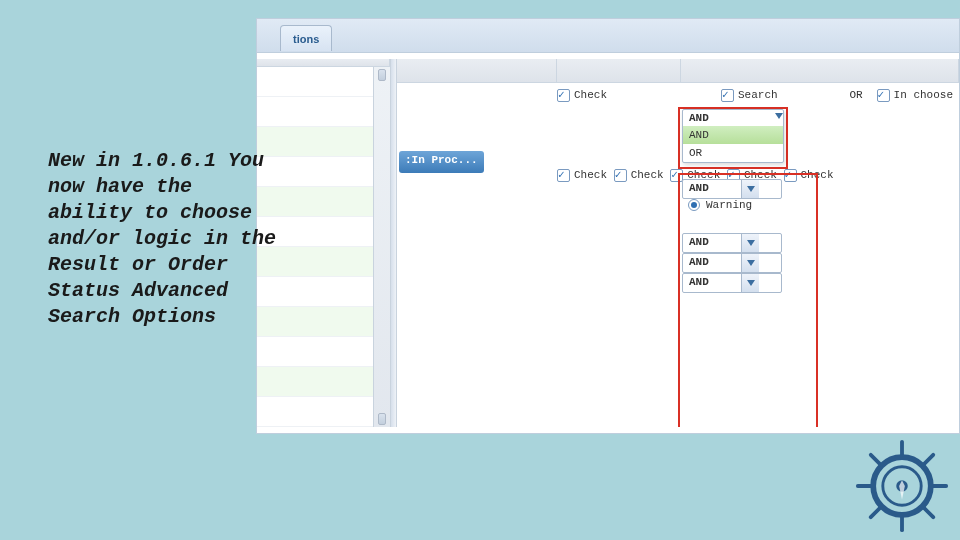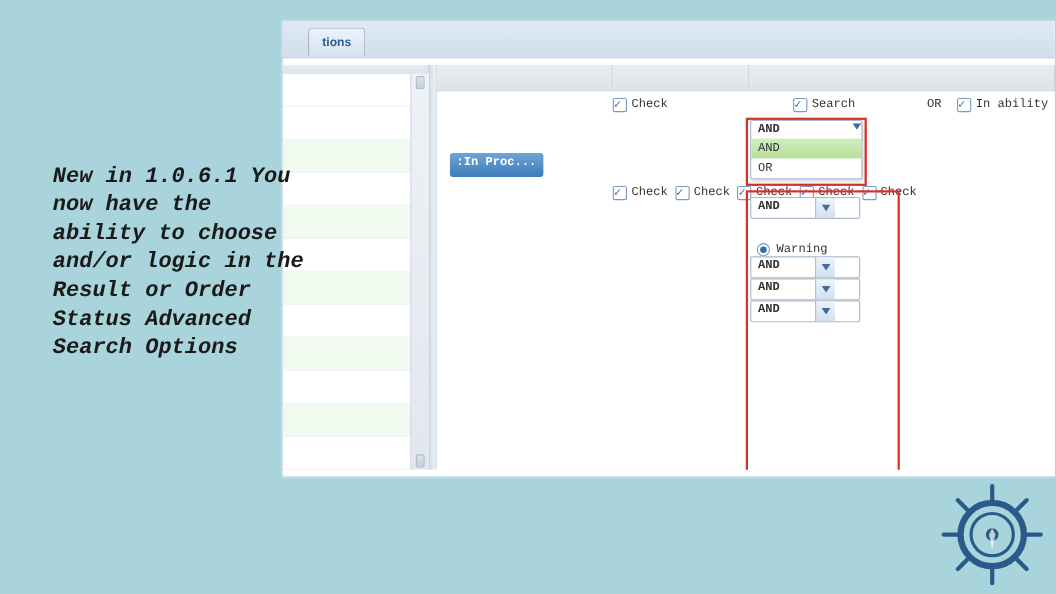--- a/index.html
+++ b/index.html
@@ -178,21 +178,21 @@
     border-left:1px solid #a8b9cd;
     display:flex; align-items:center; justify-content:center;
   }
   .arrow svg { width:8px; height:6px; }
   .red-box {
     position:absolute;
     border:2px solid #d93025;
     pointer-events:none;
     z-index:10;
   }
-  .status-item { height:34px; display:flex; align-items:flex-end; padding:0 6px; }
+  .status-item { height:34px; display:flex; align-items:flex-start; padding:0 6px; }
   .open-combo {
     position:absolute;
     left:285px; top:26px;
     width:102px;
     border:1px solid #a8b9cd;
     border-radius:2px;
     background:#fff;
     z-index:15;
     box-shadow: 1px 2px 4px rgba(0,0,0,0.15);
   }
@@ -208,31 +208,30 @@
   }
   .check-col { position:absolute; left:160px; top:0; }
   .check-col .chk { height:68px; }
   .top-row {
     position:absolute; left:160px; top:-2px; right:6px;
     display:flex; align-items:center; gap:14px; height:28px;
   }
   .top-row .chk.first { margin-right:100px; }
   .filterbar {
     position:absolute;
-    left:2px; top:56px;
+    left:2px; top:68px;
     height:22px;
     padding:3px 6px;
     background: linear-gradient(#6ea5d8,#3c7bb8);
     color:#fff;
     font-weight:bold;
     border-radius:3px;
     white-space: nowrap;
     overflow: hidden;
     max-width: 128px;
-    margin-left: 10px;
   }
   .wheel {
     position:absolute;
     right:10px; bottom:6px;
     width:96px; height:96px;
     z-index:30;
   }
   .wheel svg { width:100%; height:100%; }
 </style>
 </head>
@@ -286,21 +285,21 @@
             <span>Check</span>
           </span>
           <span class="chk">
             <span class="chk-box checked"></span>
             <span>Search</span>
           </span>
           <span style="flex:1"></span>
           <span>OR</span>
           <span class="chk">
             <span class="chk-box checked"></span>
-            <span>In ability</span>
+            <span>In choose</span>
           </span>
         </div>
 
         <div class="filterbar">:In Proc...</div>
 
         <div class="check-col" style="top:58px;">
           <div class="chk">
             <span class="chk-box checked"></span>
             <span>Check</span>
           </div>

